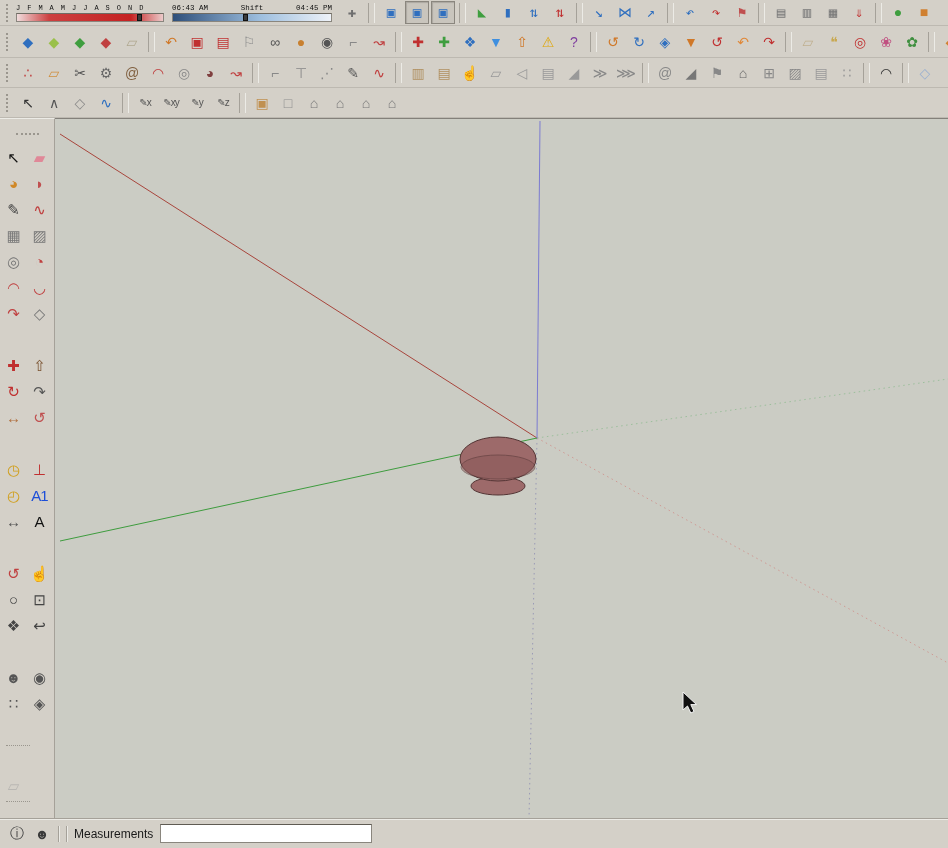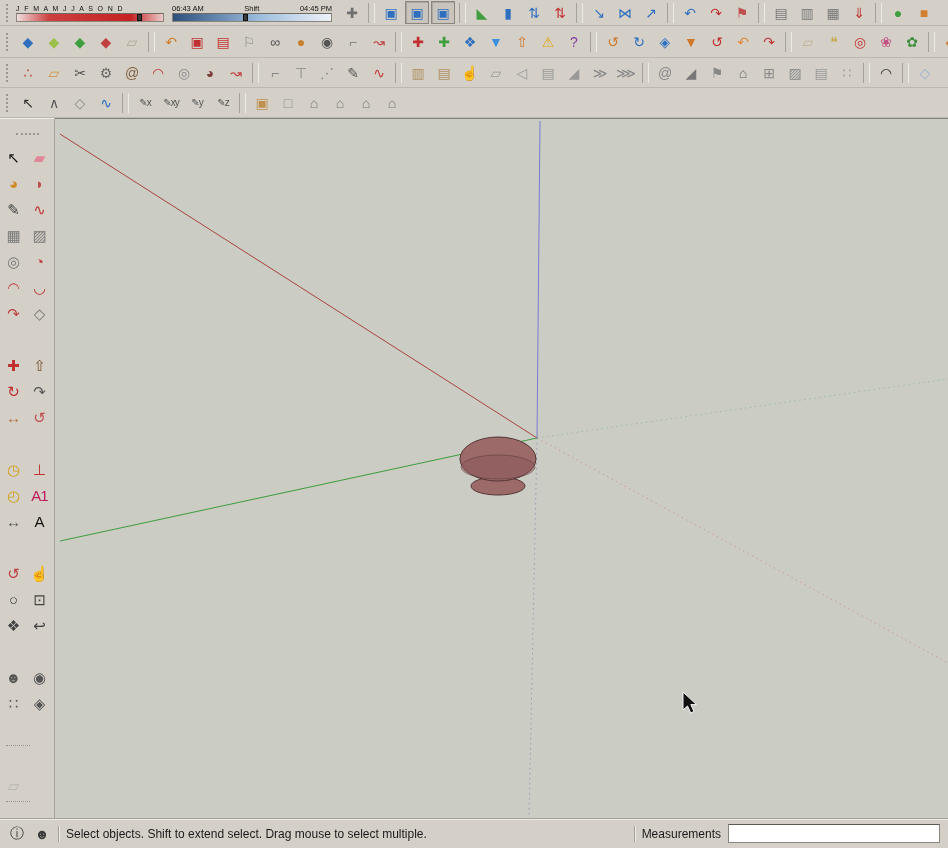--- a/index.html
+++ b/index.html
@@ -7,21 +7,21 @@
   body {
     width:948px; height:848px; position:relative; overflow:hidden;
     font-family:"Liberation Sans", sans-serif;
     background:#d4d0c8; color:#222;
   }
   
   .tbrow {
     position:absolute; left:0; right:0; display:flex; align-items:center;
     padding-left:4px; background:#d4d0c8; border-bottom:1px solid #bdb9b1;
   }
-  #row1 { top:0; height:26px; }
+  #row1 { top:0; height:26px;font-family:Liberation Mono, monospace; }
   #row2 { top:27px; height:31px; }
   #row3 { top:58px; height:30px; }
   #row4 { top:88px; height:30px; }
   .grip { width:5px; height:18px; border-left:2px dotted #9a968e; margin:0 5px 0 2px; flex:0 0 auto; }
   .iconstrip { display:flex; align-items:center; gap:2px; }
   .tbi {
     width:24px; height:23px; flex:0 0 auto; display:flex; align-items:center; justify-content:center;
     font-size:14px; line-height:1; border:1px solid transparent; cursor:default; user-select:none;
   }
   .tbi.pressed { border:1px solid #8a867e; background:#c9c5bd; box-shadow:inset 1px 1px 1px rgba(0,0,0,.15); }
@@ -260,21 +260,21 @@
     <span class="tbi" style="color: rgb(192, 48, 48);">✚</span>
     <span class="tbi" style="color: rgb(122, 82, 48);">⇧</span>
     <span class="tbi" style="color: rgb(192, 48, 48);">↻</span>
     <span class="tbi" style="color: rgb(85, 85, 85);">↷</span>
     <span class="tbi" style="color: rgb(176, 112, 64);">↔</span>
     <span class="tbi" style="color: rgb(192, 80, 80);">↺</span>
     <span class="tbi gap"></span>
     <span class="tbi" style="color: rgb(208, 160, 32);">◷</span>
     <span class="tbi" style="color: rgb(192, 48, 48);">⊥</span>
     <span class="tbi" style="color: rgb(208, 160, 32);">◴</span>
-    <span class="tbi small" style="color: #be185d;">A1</span>
+    <span class="tbi small" style="color: #1d4ed8;">A1</span>
     <span class="tbi" style="color: rgb(85, 85, 85);">↔</span>
     <span class="tbi" style="color: rgb(17, 17, 17);">A</span>
     <span class="tbi gap"></span>
     <span class="tbi" style="color: rgb(192, 64, 64);">↺</span>
     <span class="tbi" style="color: rgb(208, 160, 96);">☝</span>
     <span class="tbi" style="color: rgb(68, 68, 68);">○</span>
     <span class="tbi" style="color: rgb(68, 68, 68);">⊡</span>
     <span class="tbi" style="color: rgb(68, 68, 68);">❖</span>
     <span class="tbi" style="color: rgb(68, 68, 68);">↩</span>
     <span class="tbi gap"></span>
@@ -312,17 +312,16 @@
     <g>
       <polygon points="628,573 628,591 632.5,587 635.8,594 639,592.5 635.8,585.6 641.5,585.6" fill="#111" stroke="#f5f5f5" stroke-width="1"></polygon>
     </g>
   </svg>
 </div>
 
 <div id="statusbar">
   <span class="status-icon">ⓘ</span>
   <span class="status-icon">☻</span>
   <span class="vsep"></span>
-  <span id="status-message">Select objects. Shift to extend select. Drag mouse to select multiple.</span>
   <span class="vsep"></span>
   <span id="measure-label">Measurements</span>
   <input id="measure-input" type="text" value="" style="">
 </div>
 
 </body></html>

